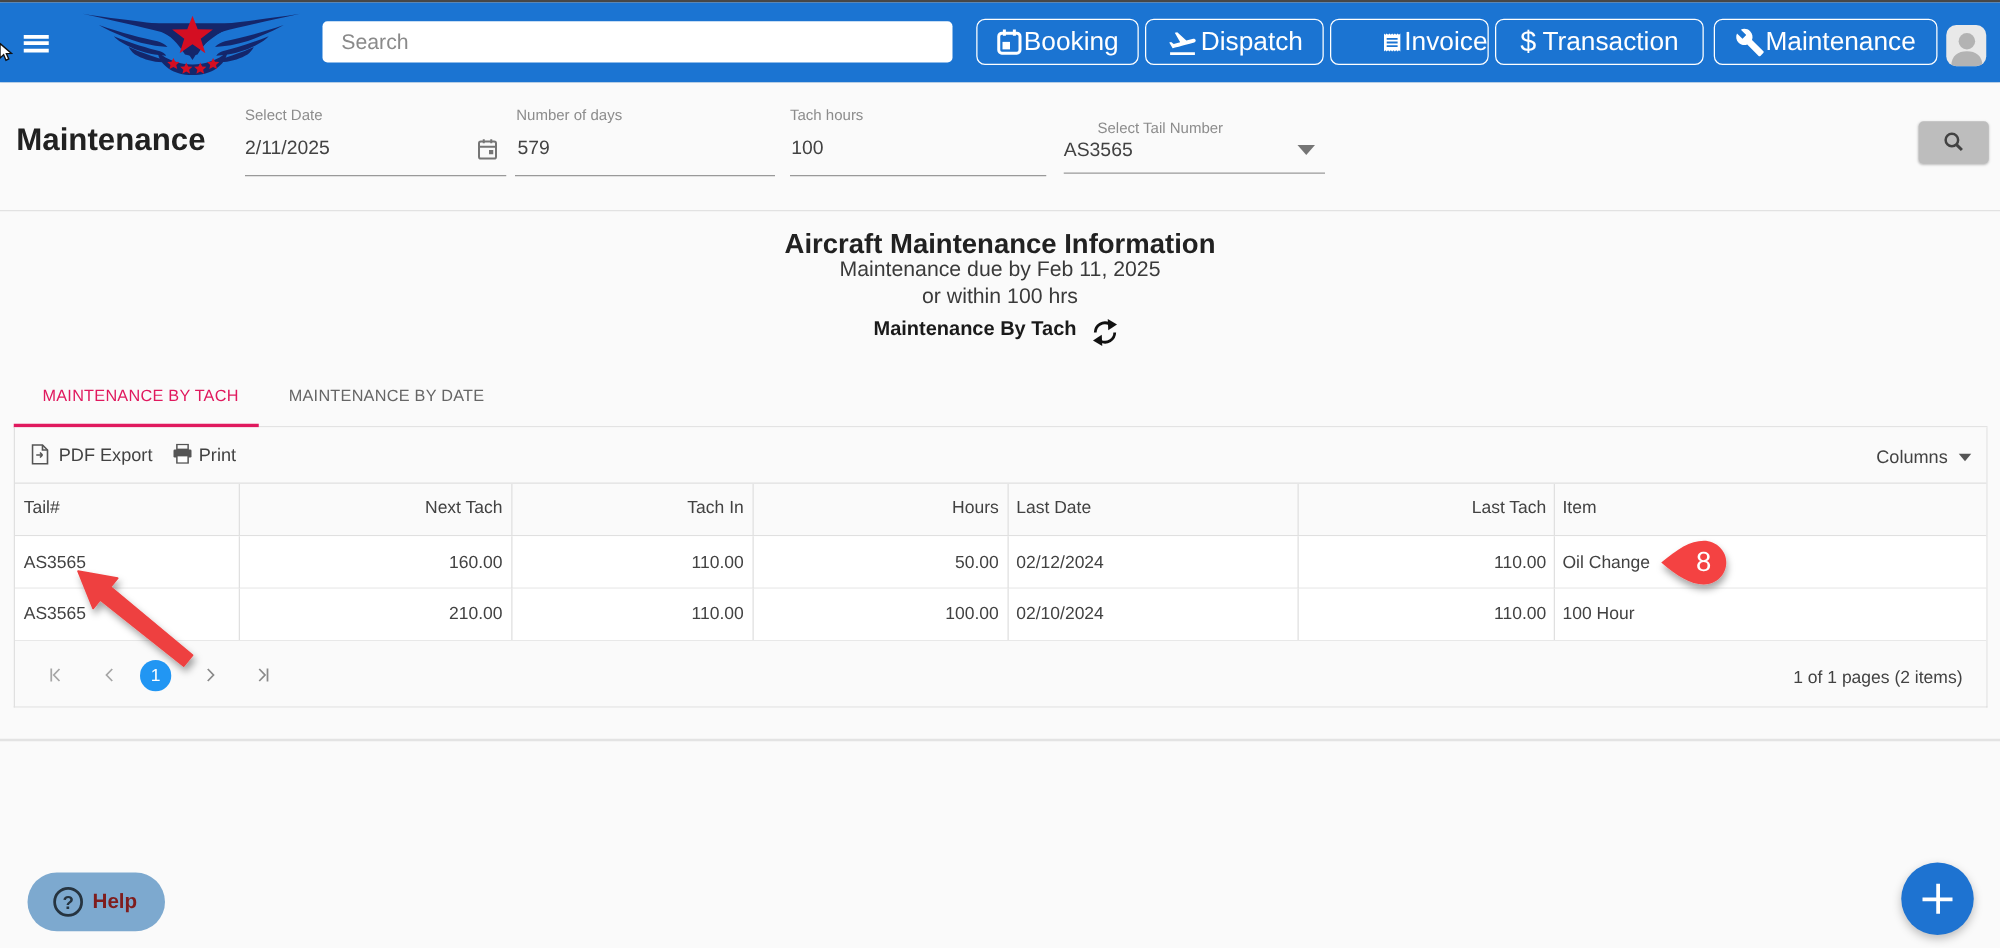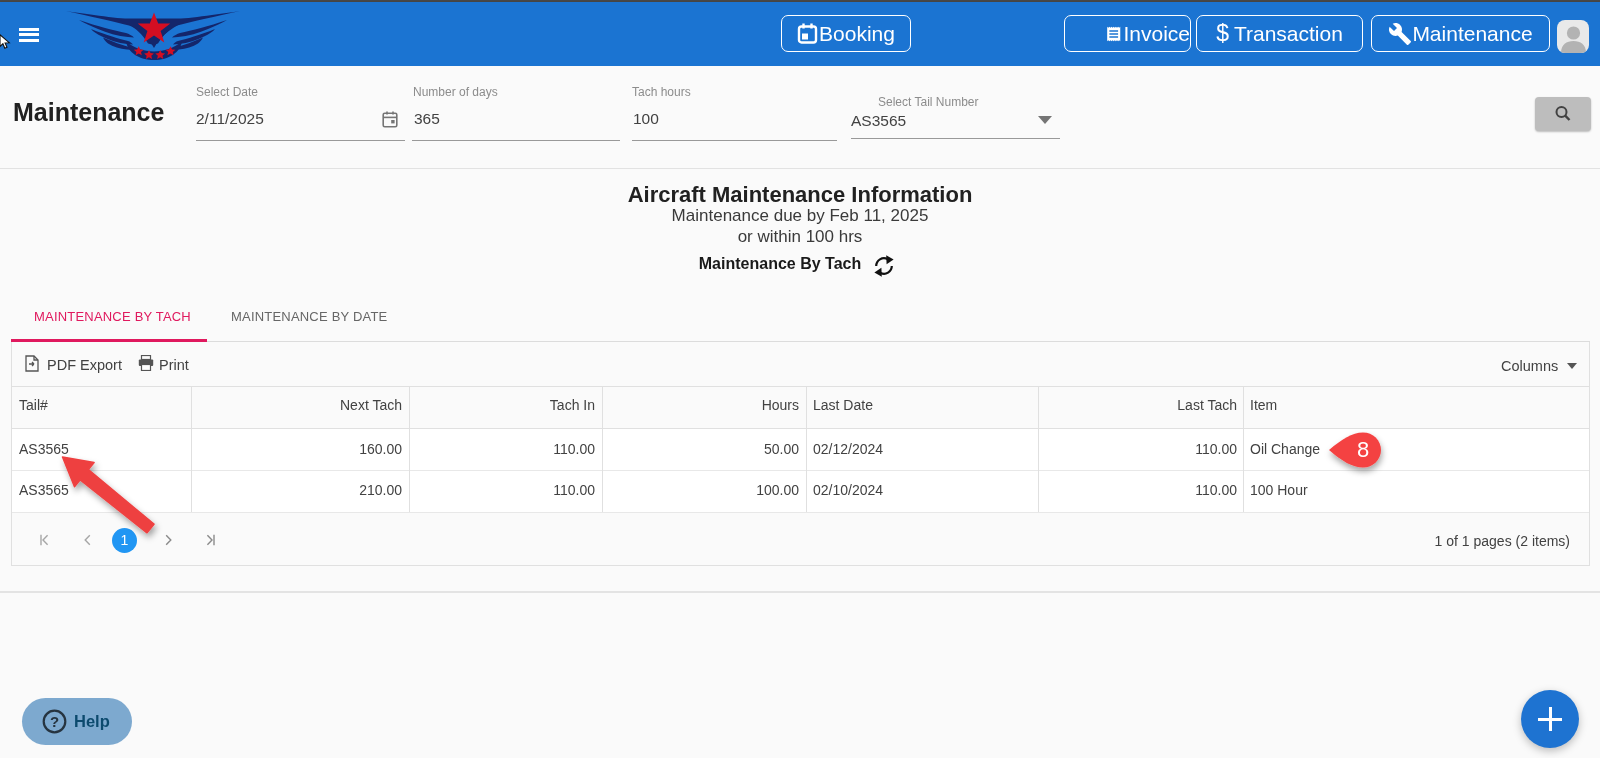--- a/index.html
+++ b/index.html
@@ -72,27 +72,34 @@
       <path d="M88,4.5 L92.2,15.4 L104.3,15.6 L94.6,22.9 L98.3,34.5 L88,27.4 L77.7,34.5 L81.4,22.9 L71.7,15.6 L83.8,15.4 Z"></path>
       <path d="M72.7,38.3 l1.5,3.1 3.4,.3 -2.6,2.3 .8,3.3 -3.1,-1.8 -3.1,1.8 .8,-3.3 -2.6,-2.3 3.4,-.3 Z"></path>
       <path d="M83,42 l1.5,3.1 3.4,.3 -2.6,2.3 .8,3.3 -3.1,-1.8 -3.1,1.8 .8,-3.3 -2.6,-2.3 3.4,-.3 Z"></path>
       <path d="M94.2,42 l1.5,3.1 3.4,.3 -2.6,2.3 .8,3.3 -3.1,-1.8 -3.1,1.8 .8,-3.3 -2.6,-2.3 3.4,-.3 Z"></path>
       <path d="M104.5,38.3 l1.5,3.1 3.4,.3 -2.6,2.3 .8,3.3 -3.1,-1.8 -3.1,1.8 .8,-3.3 -2.6,-2.3 3.4,-.3 Z"></path>
     </g>
   </svg>
   <svg class="abs" style="left:-1px; top:32px;" width="13" height="17" viewBox="0 0 13 17">
     <path d="M1,0.8 L1,12.5 L3.9,9.8 L5.8,14.2 L8,13.2 L6.1,8.9 L10.2,8.7 Z" fill="#fff" stroke="#111" stroke-width="1.1"></path>
   </svg>
+  <div id="search" class="abs">
+      <span>Search</span>
+    </div>
   <div class="navbtn" style="left:781px; width:130px;">
     <svg width="21" height="22" viewBox="0 0 21 22" style="margin-right:1px;">
         <rect x="2" y="3.5" width="17" height="16" rx="2.5" fill="none" stroke="#fff" stroke-width="2.4"></rect>
         <line x1="6.5" y1="0.5" x2="6.5" y2="5.5" stroke="#fff" stroke-width="2.4"></line>
         <line x1="14.5" y1="0.5" x2="14.5" y2="5.5" stroke="#fff" stroke-width="2.4"></line>
         <rect x="5" y="10.5" width="6" height="6" fill="#fff"></rect>
       </svg>Booking</div>
+  <div class="navbtn" style="left:916px; width:143px;">
+    <svg width="26" height="23" viewBox="0 0 24 22" style="margin-right:2px;">
+        <path fill="#fff" d="M2.5 19h19v2h-19zM22.07 9.64c-.21-.8-1.04-1.28-1.84-1.06L14.92 10 8.02 3.57 6.09 4.08l4.14 7.17-4.97 1.33-1.97-1.54-1.45.39 2.59 4.49s7.12-1.9 16.57-4.43c.81-.23 1.28-1.05 1.07-1.85z"></path>
+      </svg>Dispatch</div>
   <div class="navbtn" style="left:1064px; width:127px;padding-left:40px;">
     <svg width="21" height="22" viewBox="0 0 24 24" style="margin-right:1px;">
         <path fill="#fff" d="M18 17H6v-2h12v2zm0-4H6v-2h12v2zm0-4H6V7h12v2zM3 22l1.5-1.5L6 22l1.5-1.5L9 22l1.5-1.5L12 22l1.5-1.5L15 22l1.5-1.5L18 22l1.5-1.5L21 22V2l-1.5 1.5L18 2l-1.5 1.5L15 2l-1.5 1.5L12 2l-1.5 1.5L9 2 7.5 3.5 6 2 4.5 3.5 3 2v20z"></path>
       </svg>Invoice</div>
   <div class="navbtn" style="left:1196px; width:167px;"><span style="font-size:23px; font-weight:400; margin-right:5px;">$</span>Transaction</div>
   <div class="navbtn" style="left:1371px; width:179px;">
     <svg width="24" height="24" viewBox="0 0 24 24" style="margin-right:0px;">
         <path fill="#fff" d="M22.7 19l-9.1-9.1c.9-2.3.4-5-1.5-6.9-2-2-5-2.4-7.4-1.3L9 6 6 9 1.6 4.7C.4 7.1.9 10.1 2.9 12.1c1.9 1.9 4.6 2.4 6.9 1.5l9.1 9.1c.4.4 1 .4 1.4 0l2.3-2.3c.5-.4.5-1.1.1-1.4z"></path>
       </svg>Maintenance</div>
   <div class="avatar abs">
@@ -102,21 +109,21 @@
       </svg>
   </div>
 </div>
 
 <div id="filters" class="abs">
   <div class="abs" style="left:13px; top:32px; font-size:25px; font-weight:bold; color:#212121;">Maintenance</div>
   <div class="flabel" style="left:196px; top:19px;">Select Date</div>
   <div class="fvalue" style="left:196px; top:44px;">2/11/2025</div>
   <div class="fline" style="left:196px; top:74px; width:209px;"></div>
   <div class="flabel" style="left:413px; top:19px;">Number of days</div>
-  <div class="fvalue" style="left:414px; top:44px;">365</div>
+  <div class="fvalue" style="left:414px; top:44px;">579</div>
   <div class="fline" style="left:412px; top:74px; width:208px;"></div>
   <div class="flabel" style="left:632px; top:19px;">Tach hours</div>
   <div class="fvalue" style="left:633px; top:44px;">100</div>
   <div class="fline" style="left:632px; top:74px; width:205px;"></div>
   <div class="flabel" style="left:878px; top:29px;">Select Tail Number</div>
   <div class="fvalue" style="left:851px; top:46px;">AS3565</div>
   <div class="fline" style="left:851px; top:72px; width:209px;"></div>
   <svg class="abs" style="left:382px; top:45px;" width="16" height="17" viewBox="0 0 16 17">
     <rect x="1.2" y="2.2" width="13.6" height="13.6" rx="1.5" fill="none" stroke="#757575" stroke-width="1.6"></rect>
     <line x1="1.5" y1="6.4" x2="14.5" y2="6.4" stroke="#757575" stroke-width="1.6"></line>
@@ -250,18 +257,18 @@
   </defs>
   <path filter="url(#tsh)" fill="#f44242" d="M9,26 C22,15 32,8.5 43,8.5 C53,8.5 61,16.3 61,26 C61,35.7 53,43.5 43,43.5 C32,43.5 22,37 9,26 Z"></path>
   <text x="43" y="33" font-size="22" fill="#fff" text-anchor="middle" font-family="Liberation Sans">8</text>
 </svg>
 
 <div id="help" class="abs">
   <svg style="position:absolute; left:20px; top:11px;" width="25" height="25" viewBox="0 0 25 25">
     <circle cx="12.5" cy="12.5" r="10.8" fill="none" stroke="#263440" stroke-width="2.2"></circle>
     <text x="12.5" y="18" font-size="15" font-weight="bold" fill="#263440" text-anchor="middle" font-family="Liberation Sans">?</text>
   </svg>
-  <span style="position:absolute; left:52px; top:14px; font-size:16.5px; font-weight:bold; color:#0c4a6e;">Help</span>
+  <span style="position:absolute; left:52px; top:14px; font-size:16.5px; font-weight:bold; color:#7f1d1d;">Help</span>
 </div>
 <div id="fab" class="abs">
   <div style="position:absolute; left:17px; top:27.5px; width:24px; height:3px; background:#fff;"></div>
   <div style="position:absolute; left:27.5px; top:17px; width:3px; height:24px; background:#fff;"></div>
 </div>
 
 </body></html>

